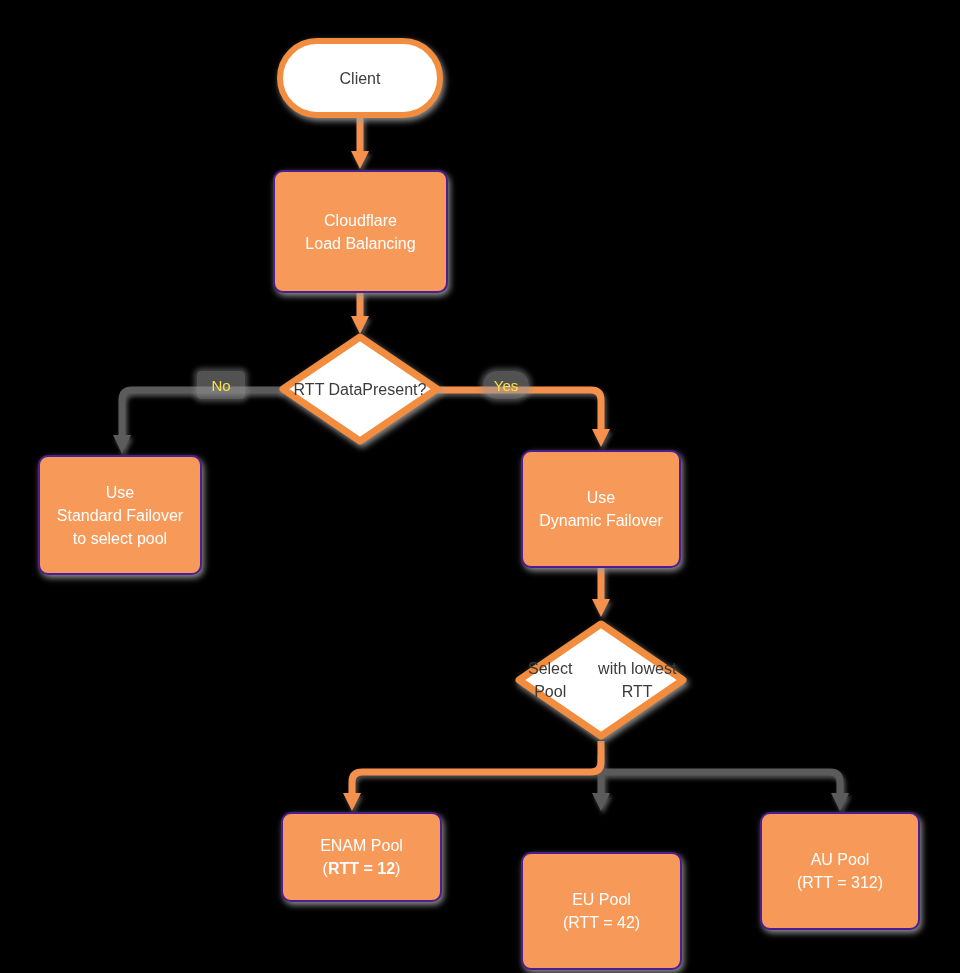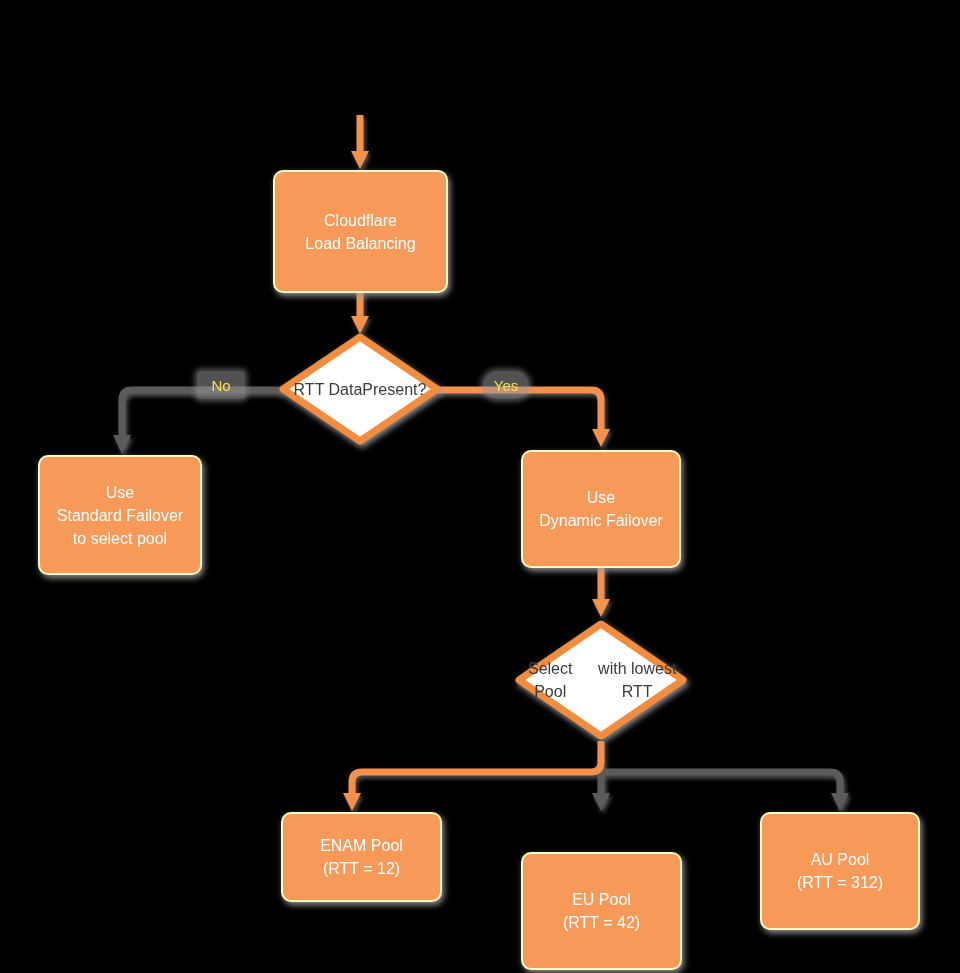--- a/index.html
+++ b/index.html
@@ -11,36 +11,36 @@
   #edges{position:absolute;left:0;top:0;width:960px;height:973px;
     filter:drop-shadow(2px 3px 2px rgba(150,150,150,0.55));}
   #edges path{fill:none;stroke-width:7;stroke-linecap:butt;}
   #edges path.edge-orange{stroke:var(--edge_orange,#F5914C);}
   #edges path.edge-gray{stroke:var(--edge_gray,#5B5B5B);}
   #edges polygon.arrow-orange{fill:var(--edge_orange,#F5914C);}
   #edges polygon.arrow-gray{fill:var(--edge_gray,#5B5B5B);}
   .node{position:absolute;display:flex;flex-direction:column;align-items:center;
     justify-content:center;text-align:center;font-size:16px;line-height:23px;
     filter:drop-shadow(2px 3px 3px rgba(158,158,158,0.9));}
-  .rect-node{background:var(--node_fill_orange,#F79A59);border:2px solid #fef9c3;
+  .rect-node{background:var(--node_fill_orange,#F79A59);border:2px solid #4c1d95;
     border-radius:10px;color:var(--text_light,#fff);}
   .stadium{background:#ffffff;border:6px solid var(--node_stroke_orange,#F28C3E);
     border-radius:42px;color:var(--text_dark,#3B3B3B);}
   .diamond-wrap{position:absolute;filter:drop-shadow(2px 3px 3px rgba(158,158,158,0.9));}
   .diamond-wrap svg{display:block;}
   .diamond-wrap polygon{fill:#ffffff;stroke:var(--node_stroke_orange,#F28C3E);
     stroke-width:7;stroke-linejoin:round;}
   .diamond-label{position:absolute;left:0;top:0;width:100%;height:100%;
     display:flex;flex-direction:row;align-items:center;justify-content:center;
     text-align:center;font-size:16px;line-height:23px;color:var(--text_dark,#3B3B3B);}
   .edge-label{position:absolute;display:flex;align-items:center;justify-content:center;
     font-size:15px;color:#fde047;background:rgba(150,150,150,0.55);
     box-shadow:0 0 5px 3px rgba(150,150,150,0.45);border-radius:4px;}
   .line{display:block;}
-  b{font-weight:normal;}
+  b{font-weight:bold;}
 </style>
 </head>
 <body>
 
 <div id="canvas">
 
   <svg id="edges" viewBox="0 0 960 973">
 
     <path class="edge-gray" d="M283,390 H132 Q122,390 122,400 V437"></path>
     <polygon class="arrow-gray" points="113,435 131,435 122,454"></polygon>
@@ -54,20 +54,23 @@
     <path class="edge-orange" d="M360,291 V317"></path>
     <polygon class="arrow-orange" points="351,316 369,316 360,334"></polygon>
     <path class="edge-orange" d="M437,390 H591 Q601,390 601,400 V430"></path>
     <polygon class="arrow-orange" points="592,429 610,429 601,447"></polygon>
     <path class="edge-orange" d="M601,566 V600"></path>
     <polygon class="arrow-orange" points="592,599 610,599 601,617"></polygon>
     <path class="edge-orange" d="M601,741 V762 Q601,772 591,772 H362 Q352,772 352,782 V794"></path>
     <polygon class="arrow-orange" points="343,793 361,793 352,811"></polygon>
   </svg>
 
+  <div class="node stadium" style="left:277px;top:38px;width:166px;height:80px;">
+    <span class="line">Client</span>
+  </div>
 
   <div class="node rect-node" style="left:273px;top:170px;width:175px;height:123px;">
     <span class="line">Cloudflare</span>
     <span class="line">Load Balancing</span>
   </div>
 
   <div class="diamond-wrap" style="left:278px;top:332px;width:164px;height:114px;">
     <svg width="164" height="114" viewBox="0 0 164 114">
       <polygon points="82,5 159,57 82,109 5,57"></polygon>
     </svg>

